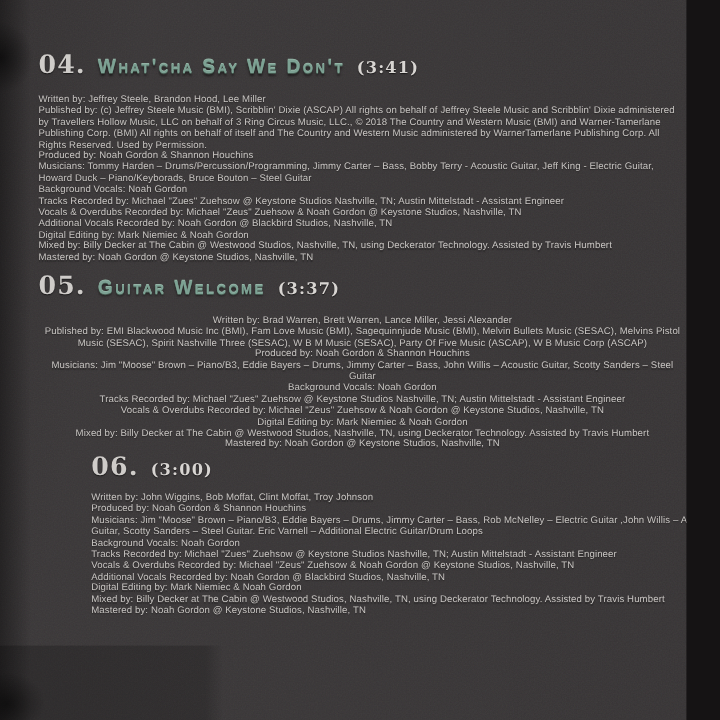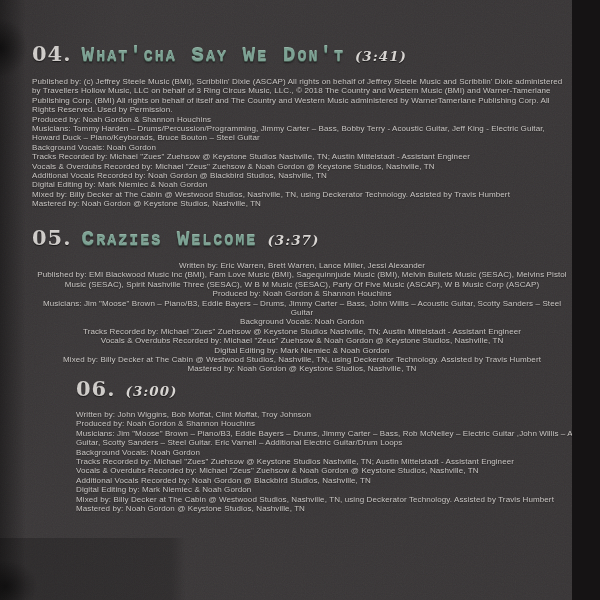--- a/index.html
+++ b/index.html
@@ -41,32 +41,31 @@
     display:flex;align-items:baseline;gap:10px;
     margin-bottom:9px;white-space:nowrap;
   }
   .track-number{
     font-family:"DejaVu Serif", serif;
     font-weight:bold;font-size:21px;line-height:24px;
     color:#cfccc9;letter-spacing:1px;
     text-shadow:0 1px 1px rgba(0,0,0,.6);
   }
   .track-title{
-    font-family:Liberation Mono, monospace;
-    font-weight:bold;font-size:21px;line-height:24px;
+    font-family:Liberation Sans, sans-serif;
+    font-weight:bold;font-size:16px;line-height:24px;
     font-variant:small-caps;
     color:#7da294;letter-spacing:2px;
     text-shadow:0 1px 0 #44584e, 0 -1px 0 #93b3a5, 0 2px 2px rgba(0,0,0,.55);
   }
   .track-duration{
     font-family:"DejaVu Serif", serif;
     font-weight:bold;font-size:13.5px;
     color:#d8d5d2;letter-spacing:1px;
     text-shadow:0 1px 1px rgba(0,0,0,.6);
-    font-style:italic;
   }
   .credits{
     font-size:8px;line-height:9.4px;
     color:#c8c5c2;letter-spacing:.1px;
     text-shadow:0 1px 1px rgba(0,0,0,.35);
   }
   .credit-line{margin:0;}
 </style>
 </head>
 <body>
@@ -85,41 +84,42 @@
   <div class="seam-patch"></div>
   <div class="blob-bottom-left"></div>
 
   <section class="track" style="top:42px;">
     <div class="track-header">
       <span class="track-number">04.</span>
       <span class="track-title">What'cha Say We Don't</span>
       <span class="track-duration">(3:41)</span>
     </div>
     <div class="credits">
+        <div class="credit-line">Written by: Jeffrey Steele, Brandon Hood, Lee Miller</div>
         <div class="credit-line">Published by: (c) Jeffrey Steele Music (BMI), Scribblin' Dixie (ASCAP) All rights on behalf of Jeffrey Steele Music and Scribblin' Dixie administered by Travellers Hollow Music, LLC on behalf of 3 Ring Circus Music, LLC., © 2018 The Country and Western Music (BMI) and Warner-Tamerlane Publishing Corp. (BMI) All rights on behalf of itself and The Country and Western Music administered by WarnerTamerlane Publishing Corp. All Rights Reserved. Used by Permission.</div>
         <div class="credit-line">Produced by: Noah Gordon &amp; Shannon Houchins</div>
         <div class="credit-line">Musicians: Tommy Harden – Drums/Percussion/Programming, Jimmy Carter – Bass, Bobby Terry - Acoustic Guitar, Jeff King - Electric Guitar, Howard Duck – Piano/Keyborads, Bruce Bouton – Steel Guitar</div>
         <div class="credit-line">Background Vocals: Noah Gordon</div>
         <div class="credit-line">Tracks Recorded by: Michael "Zues" Zuehsow @ Keystone Studios Nashville, TN; Austin Mittelstadt - Assistant Engineer</div>
         <div class="credit-line">Vocals &amp; Overdubs Recorded by: Michael "Zeus" Zuehsow &amp; Noah Gordon @ Keystone Studios, Nashville, TN</div>
         <div class="credit-line">Additional Vocals Recorded by: Noah Gordon @ Blackbird Studios, Nashville, TN</div>
         <div class="credit-line">Digital Editing by: Mark Niemiec &amp; Noah Gordon</div>
         <div class="credit-line">Mixed by: Billy Decker at The Cabin @ Westwood Studios, Nashville, TN, using Deckerator Technology. Assisted by Travis Humbert</div>
         <div class="credit-line">Mastered by: Noah Gordon @ Keystone Studios, Nashville, TN</div>
       </div>
   </section>
 
   <section class="track" style="top:226px;text-align:center;">
     <div class="track-header">
       <span class="track-number">05.</span>
-      <span class="track-title">Crazies Welcome</span>
+      <span class="track-title">Guitar Welcome</span>
       <span class="track-duration">(3:37)</span>
     </div>
     <div class="credits">
-        <div class="credit-line">Written by: Eric Warren, Brett Warren, Lance Miller, Jessi Alexander</div>
+        <div class="credit-line">Written by: Brad Warren, Brett Warren, Lance Miller, Jessi Alexander</div>
         <div class="credit-line">Published by: EMI Blackwood Music Inc (BMI), Fam Love Music (BMI), Sagequinnjude Music (BMI), Melvin Bullets Music (SESAC), Melvins Pistol Music (SESAC), Spirit Nashville Three (SESAC), W B M Music (SESAC), Party Of Five Music (ASCAP), W B Music Corp (ASCAP)</div>
         <div class="credit-line">Produced by: Noah Gordon &amp; Shannon Houchins</div>
         <div class="credit-line">Musicians: Jim "Moose" Brown – Piano/B3, Eddie Bayers – Drums, Jimmy Carter – Bass, John Willis – Acoustic Guitar, Scotty Sanders – Steel Guitar</div>
         <div class="credit-line">Background Vocals: Noah Gordon</div>
         <div class="credit-line">Tracks Recorded by: Michael "Zues" Zuehsow @ Keystone Studios Nashville, TN; Austin Mittelstadt - Assistant Engineer</div>
         <div class="credit-line">Vocals &amp; Overdubs Recorded by: Michael "Zeus" Zuehsow &amp; Noah Gordon @ Keystone Studios, Nashville, TN</div>
         <div class="credit-line">Digital Editing by: Mark Niemiec &amp; Noah Gordon</div>
         <div class="credit-line">Mixed by: Billy Decker at The Cabin @ Westwood Studios, Nashville, TN, using Deckerator Technology. Assisted by Travis Humbert</div>
         <div class="credit-line">Mastered by: Noah Gordon @ Keystone Studios, Nashville, TN</div>
       </div>

